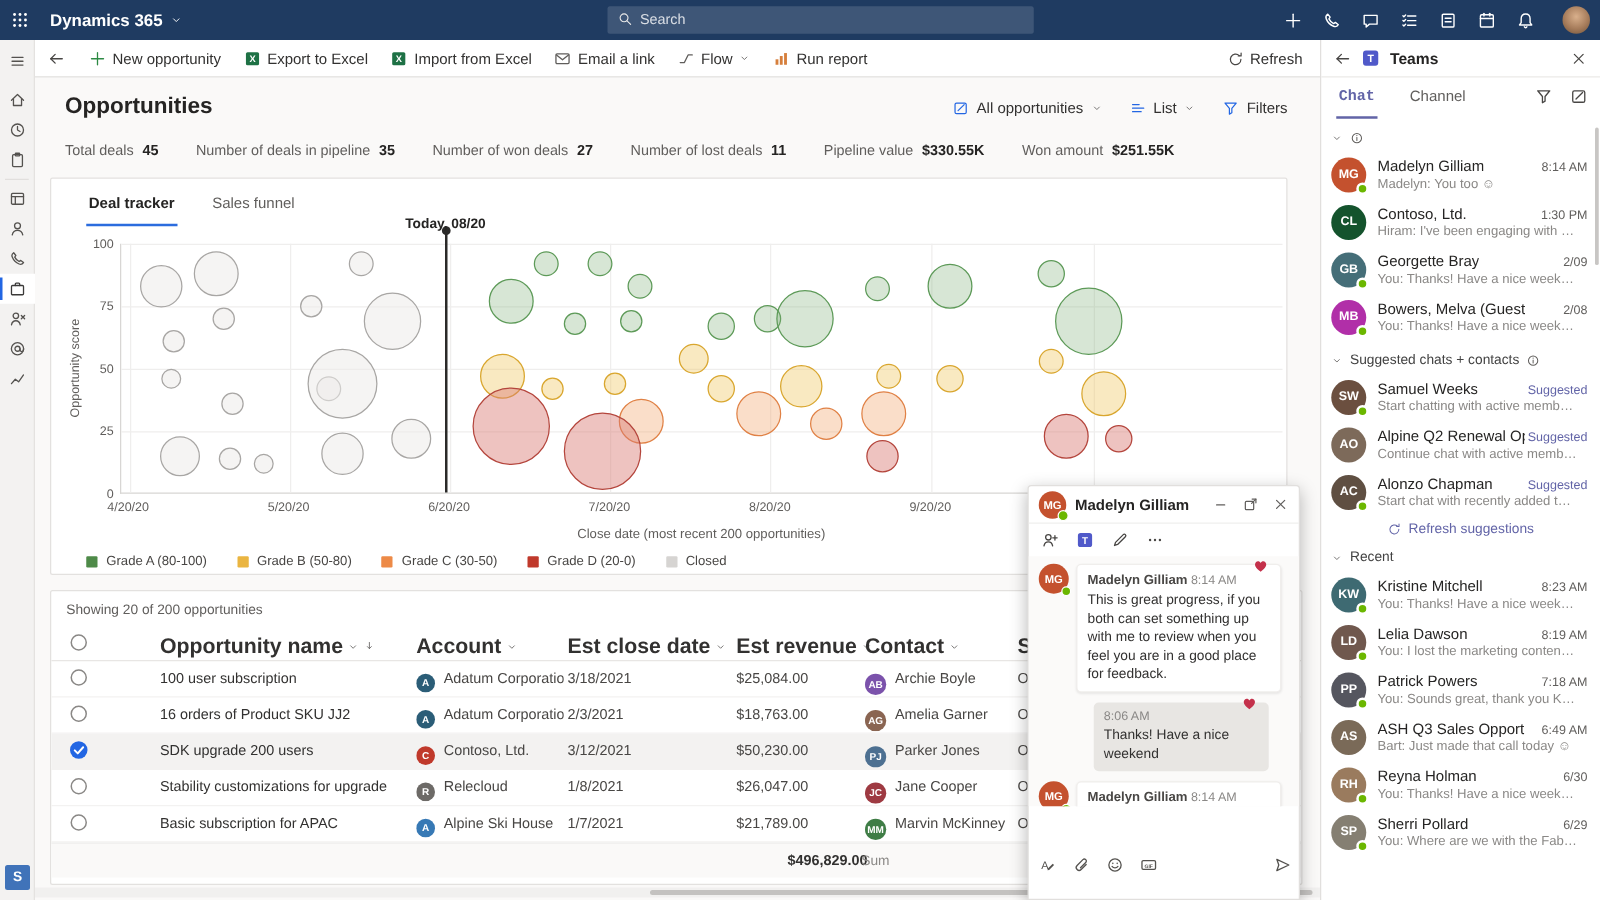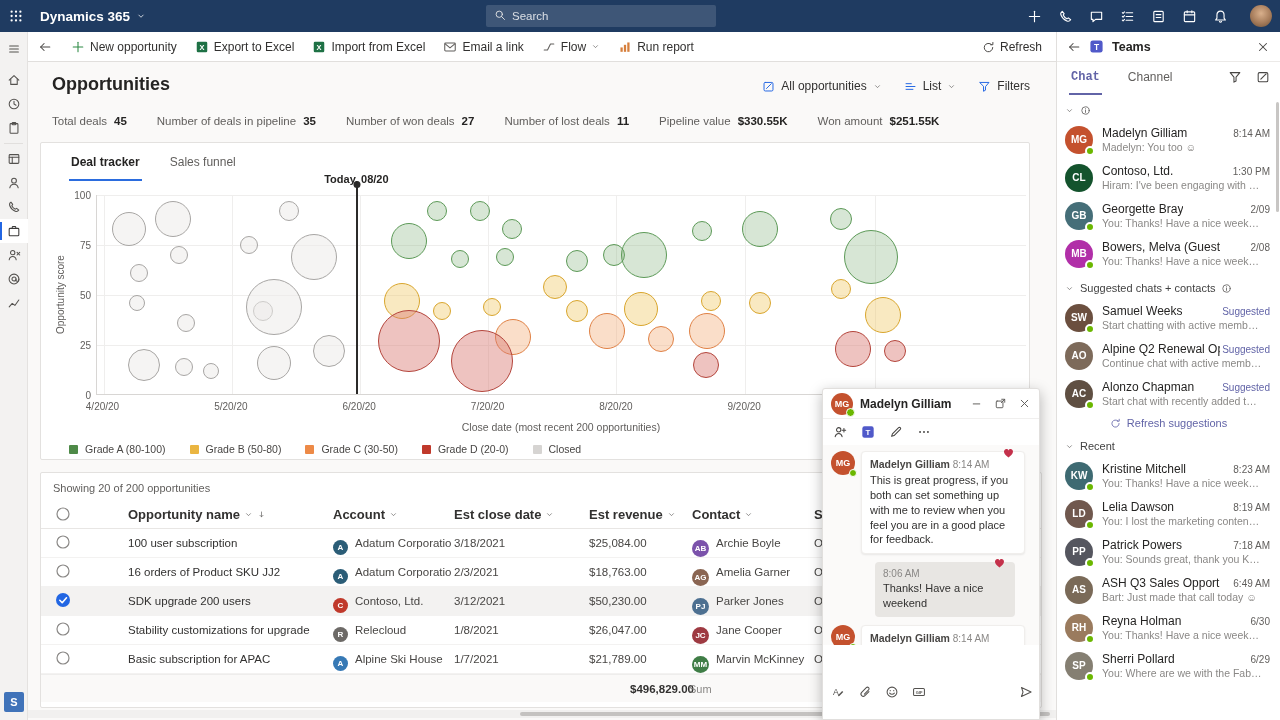--- a/index.html
+++ b/index.html
@@ -5,21 +5,21 @@
   * { box-sizing: border-box; margin: 0; padding: 0; }
   body { font-family: "Liberation Sans", sans-serif; background: #fff; }
   #app { position: relative; width: 1280px; height: 720px; overflow: hidden; background: #faf9f8; color: #323130; font-size: 12px; }
 
   
   .topbar { position: absolute; left:0; top:0; width:1280px; height:32px; background:#1f3b61; display:flex; align-items:center; color:#fff; z-index:50; }
   .waffle { width:32px; height:32px; display:flex; align-items:center; justify-content:center; color:#fff; cursor:pointer; }
   .waffle svg { width:14px; height:14px; }
   .appname { font-size:13.5px; font-weight:bold; margin-left:8px; display:flex; align-items:center; gap:6px; }
   .appname .chev svg { width:10px; height:10px; }
-  .topsearch { position:absolute; left:486px; top:5px; width:230px; height:22px; background:rgba(255,255,255,.14); border-radius:2px; display:flex; align-items:center; padding:0 8px; gap:6px; }
+  .topsearch { position:absolute; left:486px; top:5px; width:341px; height:22px; background:rgba(255,255,255,.14); border-radius:2px; display:flex; align-items:center; padding:0 8px; gap:6px; }
   .topsearch svg { width:12px; height:12px; color:#e8e8e8; }
   .topsearch input { background:transparent; border:none; outline:none; color:#fff; font-size:11.5px; width:230px; font-family:"Liberation Sans",sans-serif; }
   .topsearch input::placeholder { color:rgba(255,255,255,.8); }
   .topicons { position:absolute; right:44px; top:0; height:32px; display:flex; align-items:center; }
   .tbi { width:31px; height:32px; display:flex; align-items:center; justify-content:center; background:transparent; border:none; color:#fff; cursor:pointer; }
   .tbi svg { width:15px; height:15px; }
   .useravatar { position:absolute; right:8px; top:5px; width:22px; height:22px; border-radius:50%; background:radial-gradient(circle at 50% 38%, #d9b08c 0%, #a67c5b 55%, #6e5138 100%); cursor:pointer; }
 
   
   .rail { position:absolute; left:0; top:32px; width:28px; height:688px; background:#f3f2f1; border-right:1px solid #e4e2e0; z-index:40; }
@@ -73,21 +73,21 @@
   .leg-sw { width:9px; height:9px; border-radius:1px; display:inline-block; }
   .bubble { position:absolute; border-radius:50%; border:1.5px solid; }
   .today-line { position:absolute; top:-10px; bottom:0; width:2px; background:#2b2a29; transform:translateX(-1px); }
   .today-dot { position:absolute; top:-14px; width:7px; height:7px; border-radius:50%; background:#2b2a29; transform:translateX(-3.5px); }
   .today-label { position:absolute; top:30px; transform:translateX(-50%); font-size:11px; font-weight:bold; color:#252423; white-space:nowrap; }
 
   
   .table-card { position:absolute; left:12px; top:410px; width:1002px; height:236px; background:#fff; border:1px solid #e3e1df; border-radius:2px; overflow:hidden; }
   .showing { position:absolute; left:12px; top:9px; font-size:11px; color:#605e5c; }
   .thead { position:absolute; left:0; top:28px; width:100%; height:28px; border-bottom:1px solid #e8e6e4; }
-  .hcell { position:absolute; top:6px; font-size:13px; font-weight:bold; color:#323130; display:flex; align-items:center; gap:4px; cursor:pointer; white-space:nowrap; }
+  .hcell { position:absolute; top:6px; font-size:17px; font-weight:bold; color:#323130; display:flex; align-items:center; gap:4px; cursor:pointer; white-space:nowrap; }
   .hcell svg { width:9px; height:9px; color:#605e5c; }
   .rowcheck { position:absolute; left:14px; top:5px; width:16px; height:16px; color:#8a8886; cursor:pointer; }
   .rowcheck svg { width:16px; height:16px; }
   .c-name { left:87px; width:200px; }
   .c-acc { left:292px; width:118px; }
   .c-date { left:413px; width:130px; }
   .c-rev { left:548px; width:100px; }
   .c-contact { left:651px; width:120px; }
   .c-status { left:773px; width:14px; overflow:hidden; }
   .trow { position:absolute; left:0; width:100%; height:29px; border-bottom:1px solid #f3f2f1; cursor:pointer; }

